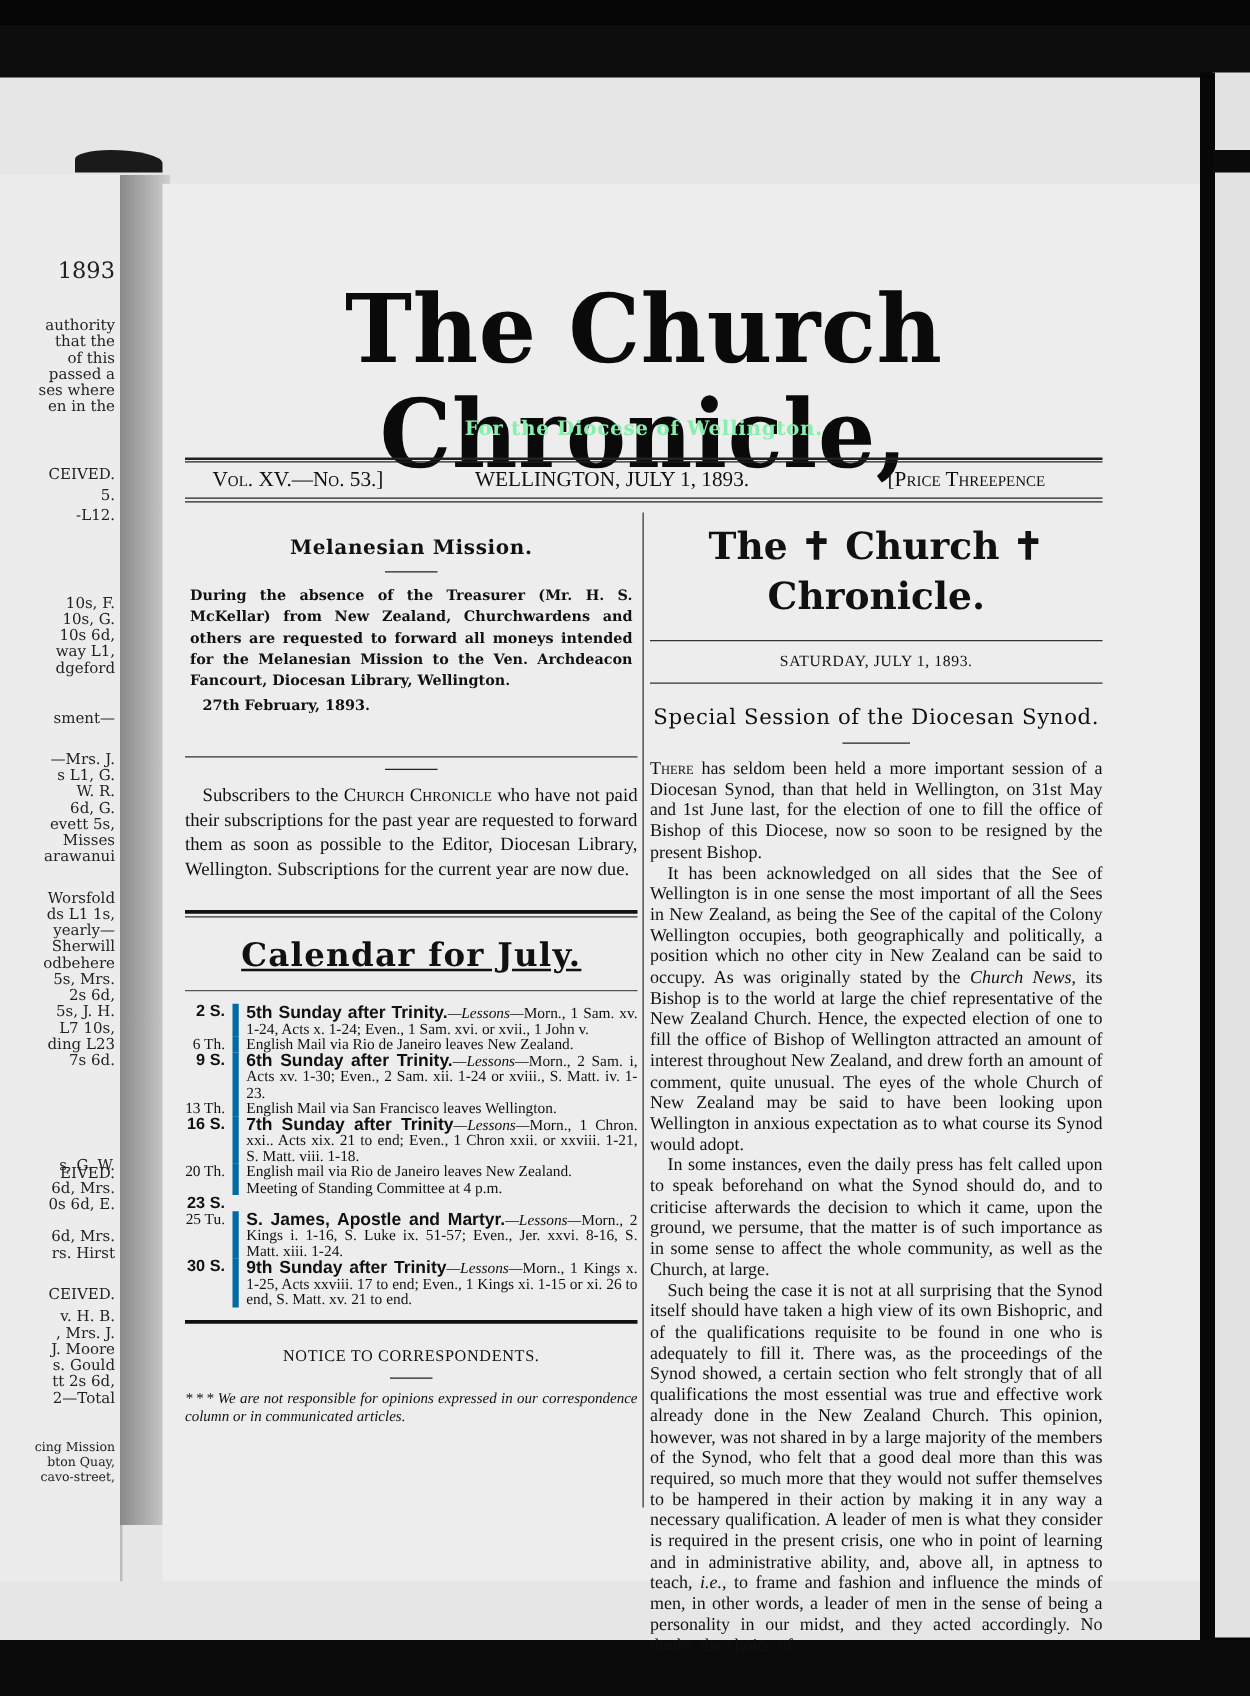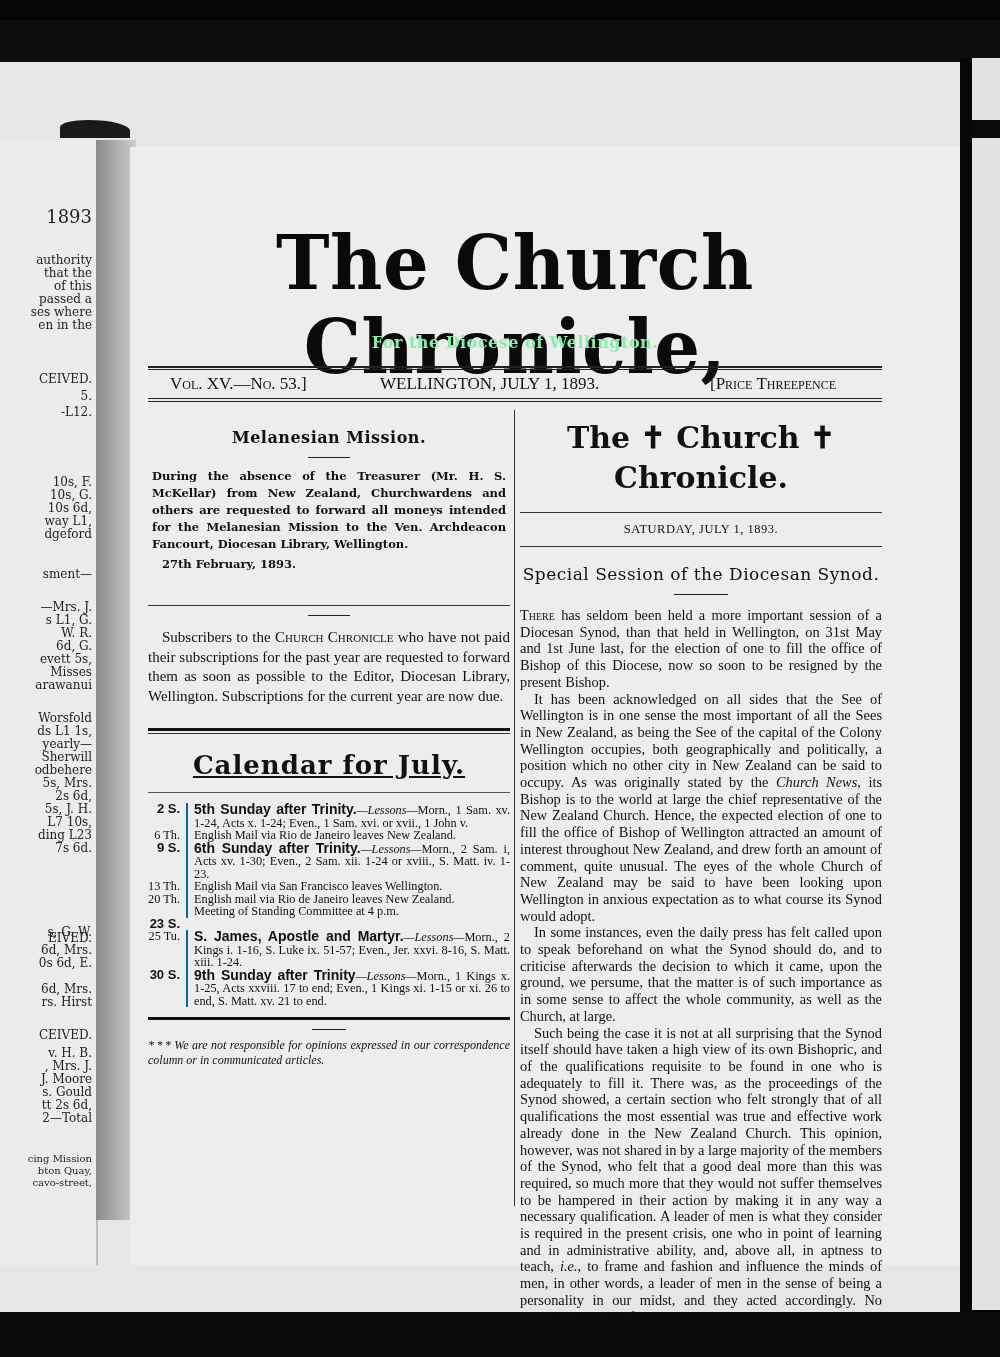--- a/index.html
+++ b/index.html
@@ -26,21 +26,21 @@
   .col-divider{position:absolute;left:514px;top:410px;width:1px;height:796px;background:#333;}
   .section-head{text-align:center;font-weight:bold;}
   .blackletter{font-family:"DejaVu Serif",serif;font-weight:bold;letter-spacing:0.5px;}
   .short-rule{width:42px;height:1px;background:#222;margin:0 auto;}
   .bold-notice{font-family:"DejaVu Serif",serif;font-weight:bold;font-size:11.5px;line-height:17px;text-align:justify;margin:0 4px;}
   .body-text{font-family:"Liberation Serif",serif;font-size:14.4px;line-height:16.7px;text-align:justify;}
   .smallcaps{font-variant:small-caps;}
   .cal-row{display:flex;font-family:"Liberation Serif",serif;font-size:12.3px;line-height:12.5px;}
   .cal-day{width:32px;text-align:right;padding-right:6px;flex:none;}
   .cal-day.sun{font-family:"Liberation Sans",sans-serif;font-size:13px;font-weight:bold;}
-  .cal-body{flex:1;border-left:2px solid #0369a1;padding-left:6px;text-align:justify;}
+  .cal-body{flex:1;border-left:5px solid #0369a1;padding-left:6px;text-align:justify;}
   .cal-body .title{font-family:"Liberation Sans",sans-serif;font-weight:bold;font-size:14px;}
   .it{font-style:italic;}
 </style>
 </head>
 <body>
 
 <div class="scan-band-top"></div>
 <div class="bg-sheet"></div>
 <div class="bg-sheet-right"></div>
 <div class="binder-bar"></div>
@@ -148,20 +148,24 @@
       </div>
       <div class="cal-row">
         <div class="cal-day sun">9 S.</div>
         <div class="cal-body"><span class="title">6th Sunday after Trinity.</span><span class="it">—Lessons—</span><span>Morn., 2 Sam. i, Acts xv. 1-30;  Even., 2 Sam. xii. 1-24 or xviii., S. Matt. iv. 1-23.</span></div>
       </div>
       <div class="cal-row">
         <div class="cal-day">13 Th.</div>
         <div class="cal-body"><span>English Mail via San Francisco leaves Wellington.</span></div>
       </div>
       <div class="cal-row">
+        <div class="cal-day sun">16 S.</div>
+        <div class="cal-body"><span class="title">7th Sunday after Trinity</span><span class="it">—Lessons—</span><span>Morn., 1 Chron. xxi.. Acts xix. 21 to end;  Even., 1 Chron xxii. or xxviii. 1-21, S. Matt. viii. 1-18.</span></div>
+      </div>
+      <div class="cal-row">
         <div class="cal-day">20 Th.</div>
         <div class="cal-body"><span>English mail via Rio de Janeiro leaves New Zealand.</span></div>
       </div>
       <div class="cal-row">
         <div class="cal-day"></div>
         <div class="cal-body"><span>Meeting of Standing Committee at 4 p.m.</span></div>
       </div>
       <div class="cal-row">
         <div class="cal-day sun">23 S.</div>
       </div>
@@ -170,20 +174,21 @@
         <div class="cal-body"><span class="title">S. James, Apostle and Martyr.</span><span class="it">—Lessons—</span><span>Morn., 2 Kings i. 1-16, S. Luke ix. 51-57;  Even., Jer. xxvi. 8-16, S. Matt. xiii. 1-24.</span></div>
       </div>
       <div class="cal-row">
         <div class="cal-day sun">30 S.</div>
         <div class="cal-body"><span class="title">9th Sunday after Trinity</span><span class="it">—Lessons—</span><span>Morn., 1 Kings x. 1-25, Acts xxviii. 17 to end;  Even., 1 Kings xi. 1-15 or xi. 26 to end, S. Matt. xv. 21 to end.</span></div>
       </div>
     </div>
 
   <div style="height:3px;background:#111;margin-top:10px;"></div>
 
+  <div class="section-head" style="font-family:'Liberation Serif',serif;font-weight:normal;font-size:13px;letter-spacing:0.5px;margin-top:18px;">NOTICE TO CORRESPONDENTS.</div>
   <div class="short-rule" style="margin-top:9px;margin-bottom:8px;width:34px;"></div>
   <div class="it" style="font-family:'Liberation Serif',serif;font-size:12px;line-height:15px;text-align:justify;">* * * We are not responsible for opinions expressed in our correspondence column or in communicated articles.</div>
 </div>
 
 <div class="col col-right">
   <div class="section-head blackletter" style="font-size:30px;line-height:40px;margin-top:8px;letter-spacing:0;">The ✝ Church ✝ Chronicle.</div>
   <div style="height:1px;background:#333;margin-top:14px;"></div>
   <div class="section-head" style="font-family:'Liberation Serif',serif;font-weight:normal;font-size:12.5px;margin-top:9px;letter-spacing:0.5px;">SATURDAY, JULY 1, 1893.</div>
   <div style="height:1px;background:#333;margin-top:9px;"></div>
   <div class="section-head blackletter" style="font-size:17px;margin-top:17px;font-weight:normal;">Special Session of the Diocesan Synod.</div>

